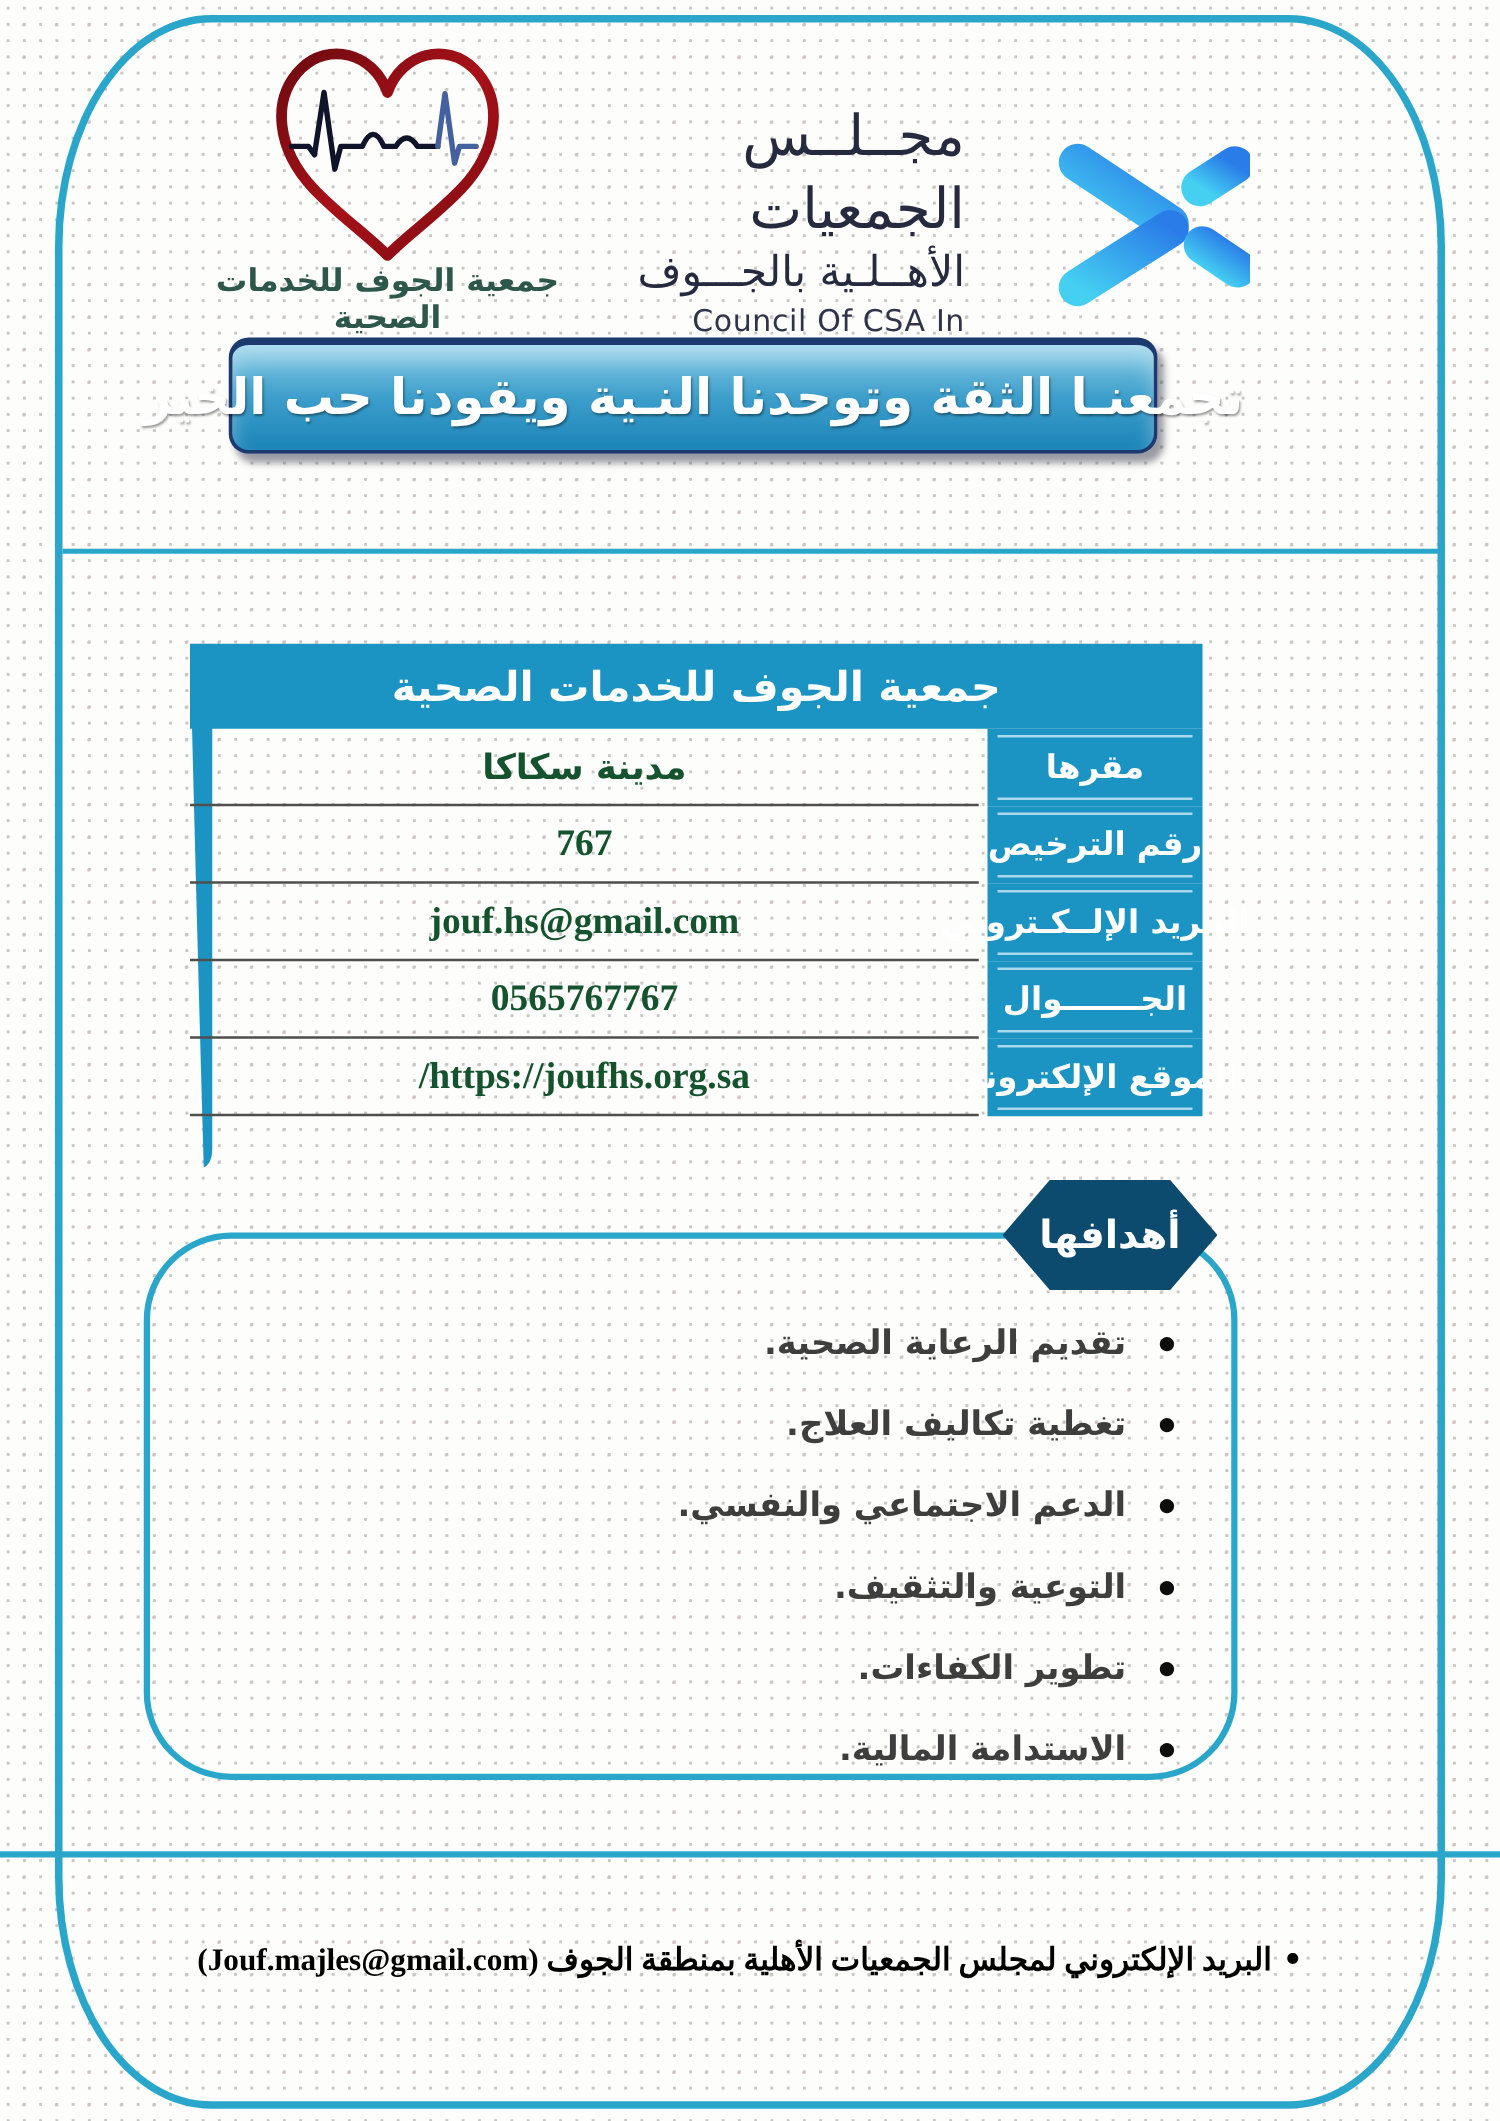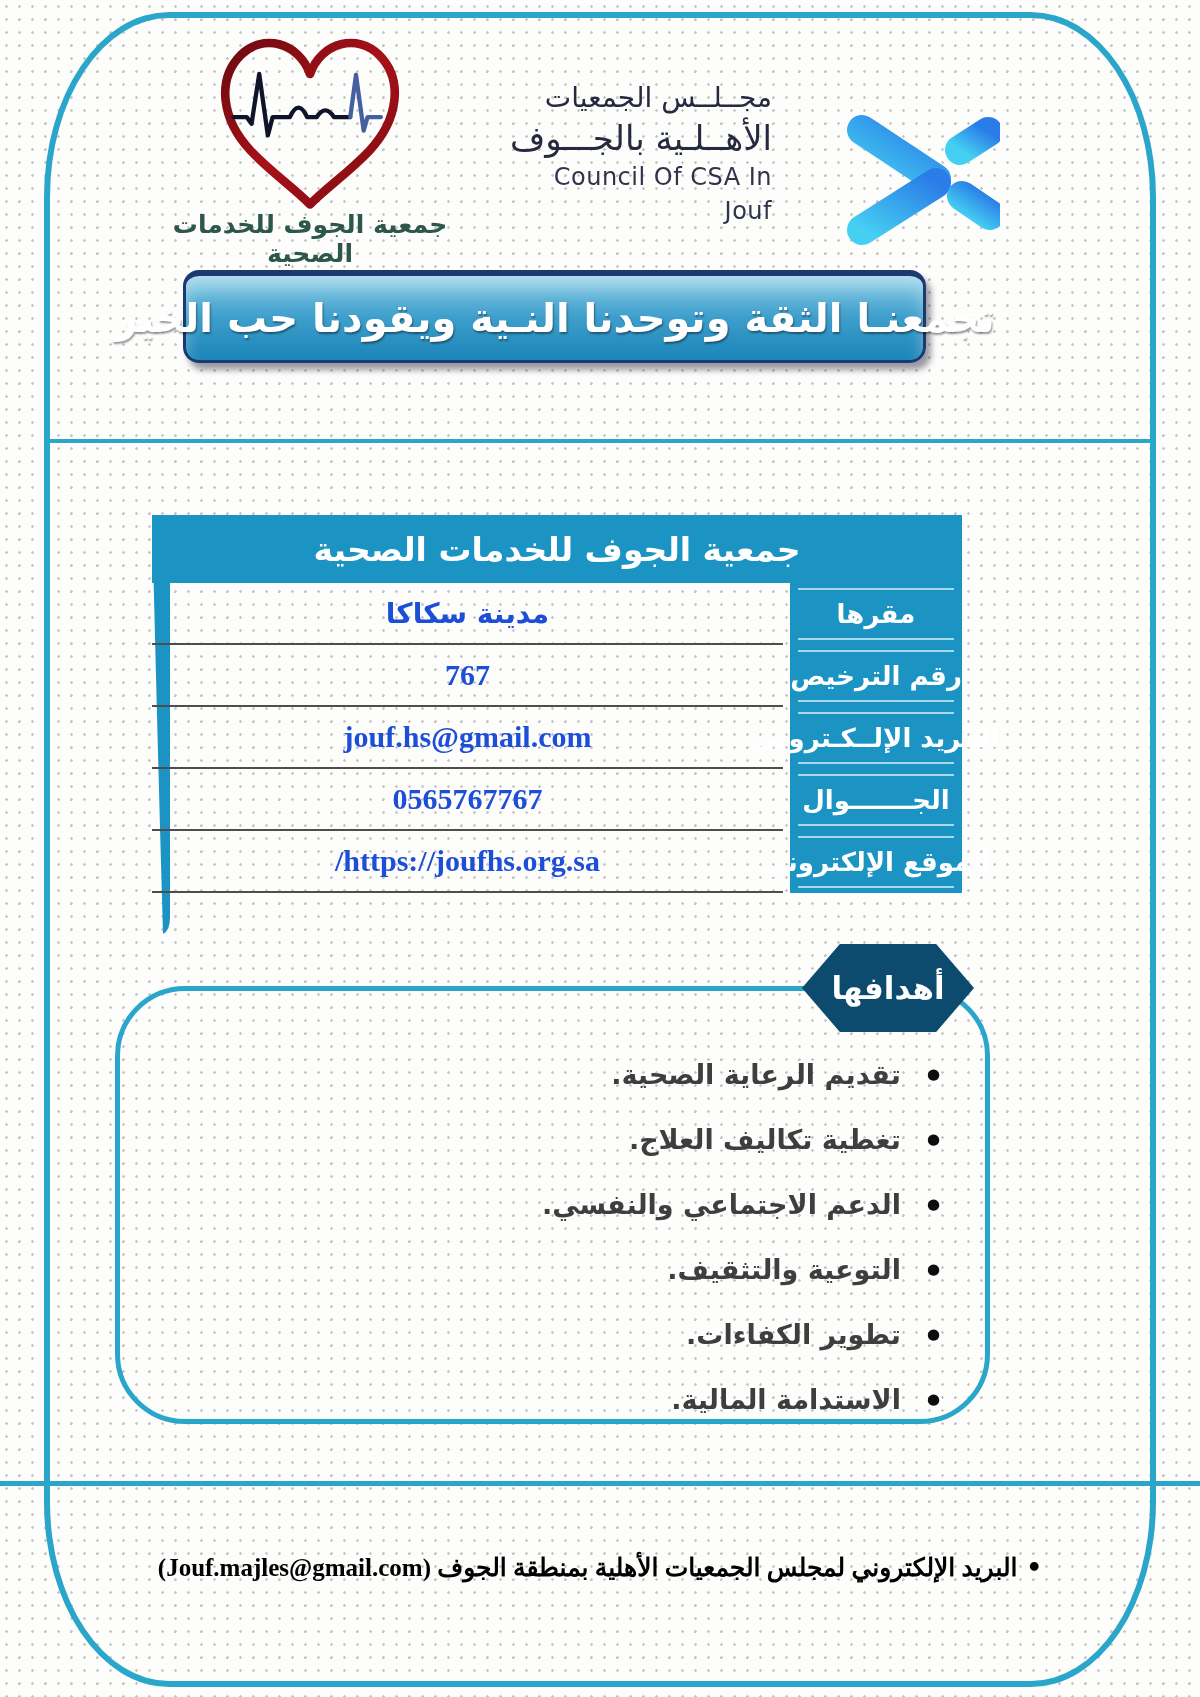--- a/index.html
+++ b/index.html
@@ -20,21 +20,21 @@
     border:6px solid #2ba6cb;border-radius:125px/185px;
   }
   
   .heart-logo{left:195px;top:24px;width:230px;height:192px;}
   .heart-caption{
     left:140px;top:210px;width:340px;text-align:center;direction:rtl;
     font-size:25px;font-weight:bold;color:#2e574b;
   }
   
   .council-text{left:500px;top:80px;width:272px;text-align:right;direction:rtl;color:#262a3e;}
-  .council-line1{font-size:28px;line-height:36px;}
+  .council-line1{font-size:45px;line-height:58px;}
   .council-line2{font-size:34px;line-height:44px;}
   .council-line3{direction:ltr;font-size:24px;line-height:34px;color:#30344a;letter-spacing:.5px;}
   .council-mark{left:822px;top:40px;width:178px;height:235px;}
   
   .banner{
     left:183px;top:270px;width:737px;height:84px;border-radius:16px;
     background:linear-gradient(180deg,#86cbe6 0%,#3d9ecb 50%,#1b85b8 100%);
     border:3px solid #1d3a70;border-top-width:6px;
     box-shadow:5px 7px 6px rgba(55,55,75,.5), inset 0 12px 16px rgba(255,255,255,.35);
     display:flex;align-items:center;justify-content:center;
@@ -53,21 +53,21 @@
   .it-row{display:flex;height:62px;gap:7px;}
   .it-label{
     width:172px;background:#1b94c4;position:relative;
     display:flex;align-items:center;justify-content:center;
   }
   .it-label .inner-lines{position:absolute;top:5px;bottom:5px;left:8px;right:8px;
     border-top:2px solid #a9d9ec;border-bottom:2px solid #a9d9ec;}
   .it-label span.lbl{position:relative;color:#fff;font-size:26px;font-weight:bold;white-space:nowrap;}
   .it-value{
     flex:1;display:flex;align-items:center;justify-content:center;
-    border-bottom:2px solid #4e4e4e;color:#1d4ed8;font-size:28px;font-weight:bold;
+    border-bottom:2px solid #4e4e4e;color:#14532d;font-size:28px;font-weight:bold;
   }
   .it-row:first-of-type .it-value{border-top:2px solid #4e4e4e;}
   .it-value.latin{font-family:"Liberation Serif","DejaVu Serif",serif;font-size:30px;direction:ltr;}
   .table-ribbon{left:152px;top:515px;width:18px;height:420px;}
   
   .goals-box{left:115px;top:986px;width:865px;height:428px;border:5px solid #2ba6cb;border-radius:70px;z-index:1;}
   .goals-badge{
     left:802px;top:944px;width:172px;height:88px;z-index:3;background:#0c4a6e;
     clip-path:polygon(22% 0%,78% 0%,100% 50%,78% 100%,22% 100%,0% 50%);
     display:flex;align-items:center;justify-content:center;

